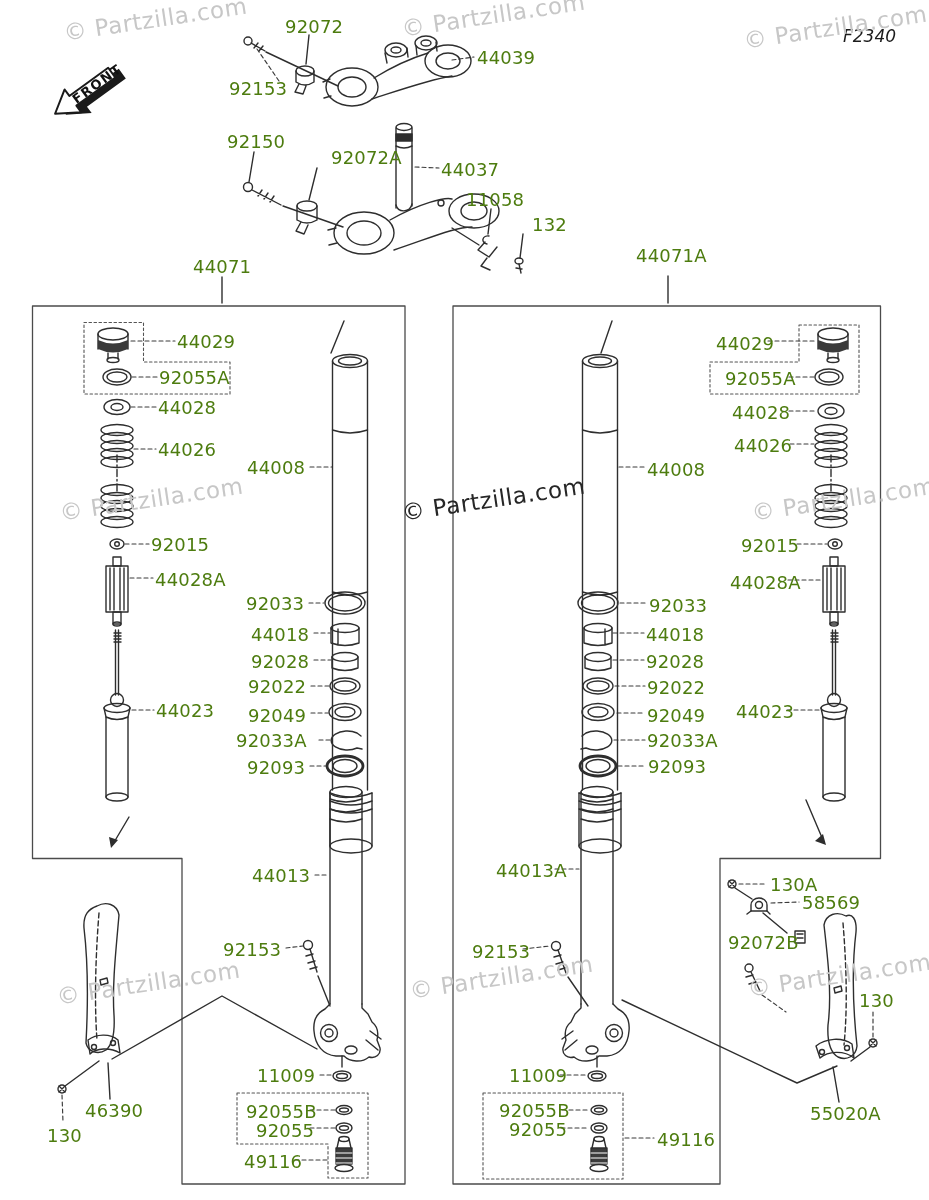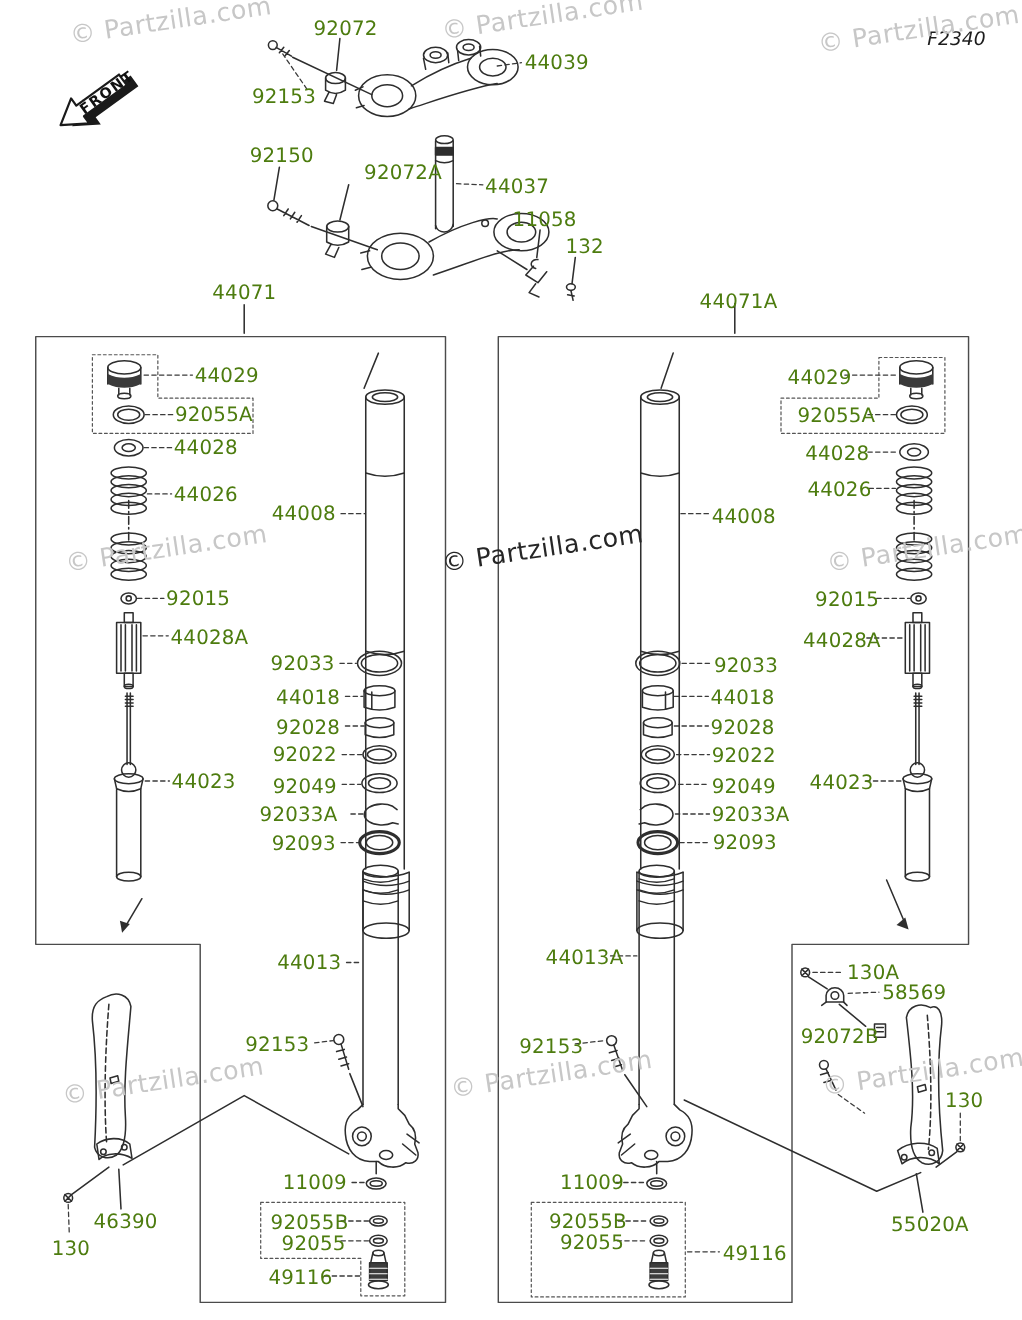--- a/index.html
+++ b/index.html
@@ -443,23 +443,23 @@
   </g>
 </svg>
 
 <div class="lbl" style="left:285px;top:16px;">92072</div>
 <div class="lbl" style="left:229px;top:78px;">92153</div>
 <div class="lbl" style="left:477px;top:47px;">44039</div>
 <div class="lbl" style="left:227px;top:131px;">92150</div>
 <div class="lbl" style="left:283px;top:147px;margin-left:48px;">92072A</div>
 <div class="lbl" style="left:441px;top:159px;text-align:center;">44037</div>
 <div class="lbl" style="left:466px;top:189px;">11058</div>
-<div class="lbl" style="left:514px;top:214px;text-align:center;">132</div>
+<div class="lbl" style="left:532px;top:214px;text-align:center;">132</div>
 <div class="lbl" style="left:193px;top:256px;">44071</div>
-<div class="lbl" style="left:636px;top:264px;">44071A</div>
+<div class="lbl" style="left:636px;top:245px;">44071A</div>
 <div class="code" style="left:843px;top:26px;position:absolute;font-style:italic;">F2340</div>
 
 <div class="lbl" style="left:177px;top:331px;">44029</div>
 <div class="lbl" style="left:159px;top:367px;">92055A</div>
 <div class="lbl" style="left:158px;top:397px;">44028</div>
 <div class="lbl" style="left:158px;top:439px;">44026</div>
 <div class="lbl" style="left:151px;top:534px;">92015</div>
 <div class="lbl" style="left:155px;top:569px;">44028A</div>
 <div class="lbl" style="left:247px;top:457px;">44008</div>
 <div class="lbl" style="left:156px;top:700px;">44023</div>

